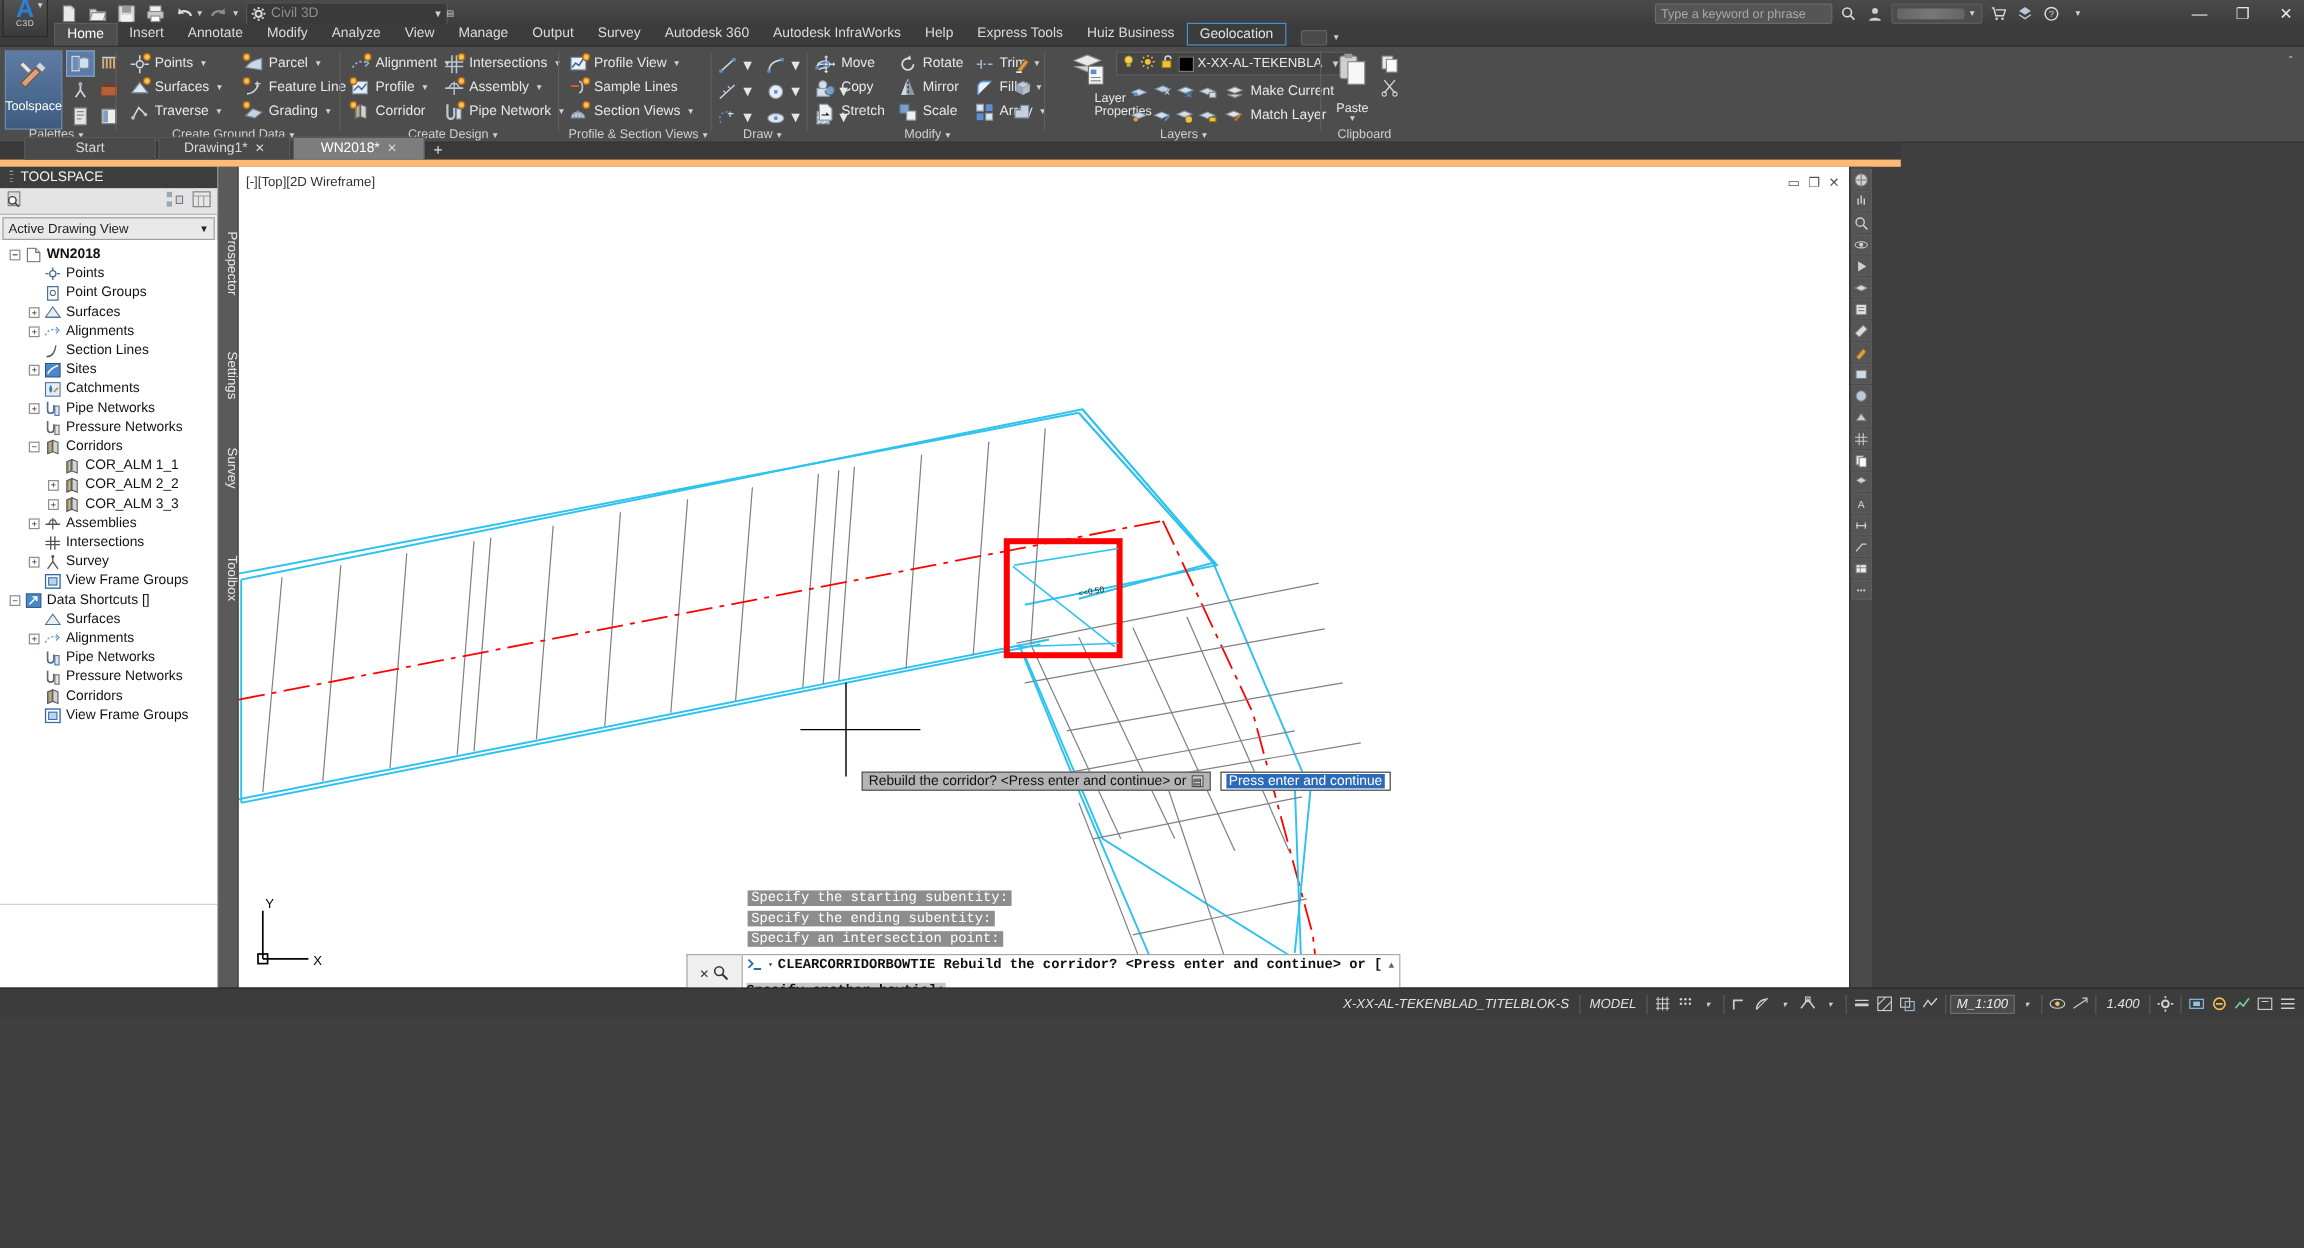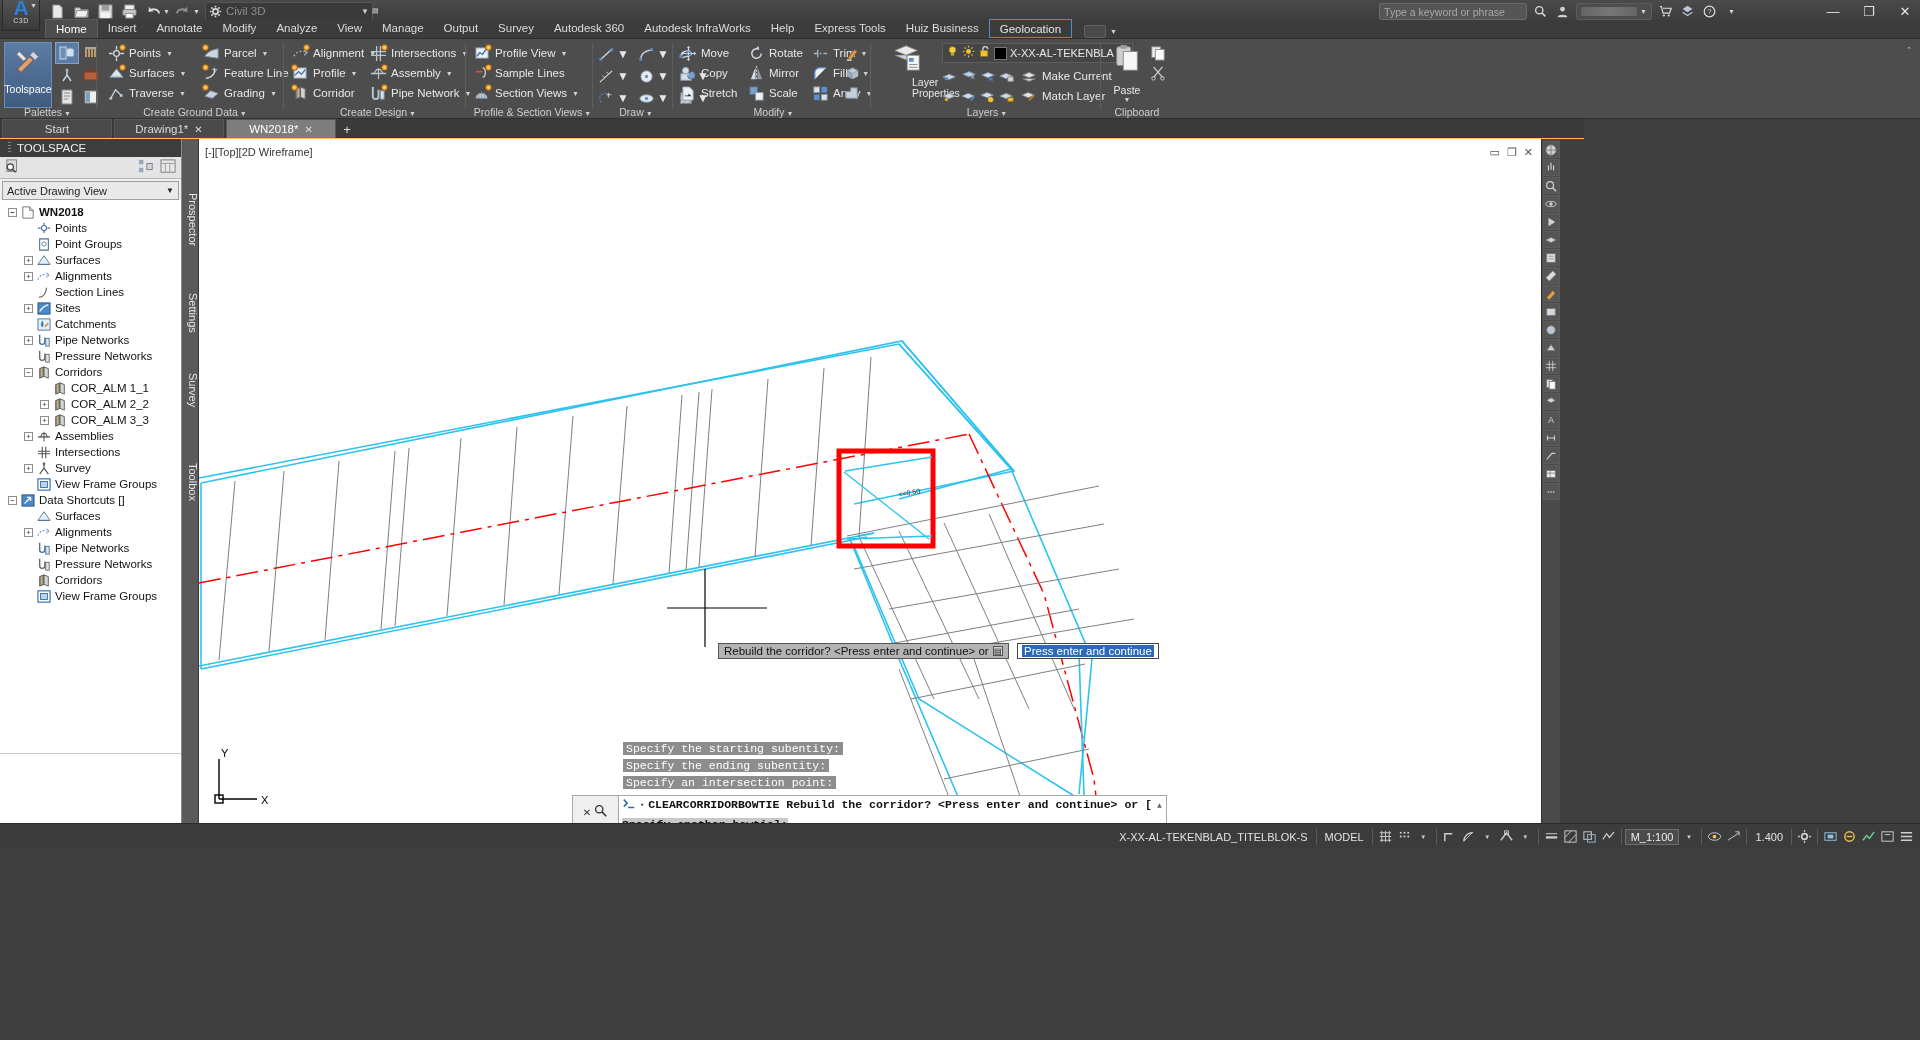--- a/index.html
+++ b/index.html
@@ -123,22 +123,22 @@
   .swatch { width:13px;height:13px;background:#000; border:1px solid #777;}
   .lname { font-size:11px; color:#e9e9e9; width:108px; overflow:hidden; white-space:nowrap;}
   .lcar { font-size:8px; color:#d0d0d0;}
 
   .paste-btn { position:absolute; left:6px; top:4px; width:38px; height:60px; display:flex; flex-direction:column; align-items:center;}
   .paste-btn .cap { font-size:10.5px; color:#e8e8e8; margin-top:11px;}
 
   
   .filetabs {
     position:absolute; top:119px; left:0; width:1584px; height:20px;
-    background:#3a3a3a; display:flex; align-items:flex-end; padding-left:2px;
-    border-bottom:1px solid #fdba74;
+    background:#3a3a3a; display:flex; align-items:flex-end; padding-left:20px;
+    border-bottom:6px solid #fdba74;
   }
   .ftab {
     height:19px; min-width:110px; padding:0 10px; font-size:11.5px; color:#d8d8d8;
     display:flex; align-items:center; justify-content:center; gap:6px;
     background:#4a4a4a; border:1px solid #575757; border-bottom:none; margin-right:2px;
   }
   .ftab.active { background:#7d7d7d; color:#fff;}
   .ftab .x { font-size:10px; color:#d8d8d8;}
   .ftab-plus { width:18px;height:18px;display:flex;align-items:center;justify-content:center;color:#ddd;font-size:13px;}
 
@@ -231,21 +231,21 @@
     font-family:"Liberation Mono", monospace; font-size:11.5px; color:#111;
     padding:1px 3px; position:relative; line-height:16px;
   }
   .cmd-hist { color:#111; white-space:nowrap;font-weight:bold;}
   .cmd-scroll { position:absolute; right:2px; top:2px; width:9px; font-size:8px; color:#666; text-align:center;}
 
   
   .statusbar {
     position:absolute; top:823px; left:0; width:1920px; height:25px;
     background:#3c3c3c; border-top:1px solid #2b2b2b;
-    display:flex; align-items:center;
+    display:flex; align-items:center;font-style:italic;
   }
   .st-right { position:absolute; right:0; top:0; height:25px; display:flex; align-items:center; gap:0px; padding-right:4px;}
   .st-item { height:25px; display:flex; align-items:center; padding:0 5px; font-size:11px; color:#e2e2e2; white-space:nowrap;}
   .st-sep { width:1px; height:16px; background:#5a5a5a; margin:0 3px;}
   .st-box { border:1px solid #6d6d6d; background:#4b4b4b; padding:1px 5px; font-size:11px; color:#eee;}
   .st-ico { width:19px;height:19px; display:flex;align-items:center;justify-content:center;}
 
   .tinyc { font-size:7px; color:#d0d0d0; }
 </style>
 </head>
@@ -860,21 +860,21 @@
         <svg width="32" height="30" viewBox="0 0 34 32">
           <path d="M3 8l12-5 12 5-12 5z" fill="#eaeaea" stroke="#8a8a8a"></path>
           <path d="M3 13l12 5 12-5" fill="#d2d2d2" stroke="#8a8a8a"></path>
           <rect x="16" y="13" width="13" height="16" fill="#f5f5f5" stroke="#777"></rect>
           <rect x="18" y="16" width="5" height="4" fill="#5b8fd0"></rect>
           <path d="M18 23h9M18 26h9" stroke="#888"></path>
         </svg>
         <div style="font-size:10.5px;color:#e8e8e8;line-height:11px;margin-top:1px;margin-left:32px;">Layer Properties</div>
       </div>
 
-      <div class="layer-row" style="position:absolute;left:70px;top:4px;">
+      <div class="layer-row" style="position:absolute;left:58px;top:4px;">
         <div class="lgbox">
           <span>
             <svg width="13" height="13" viewBox="0 0 16 16">
                 <circle cx="8" cy="6" r="4" fill="#f2d24a" stroke="#a88a14"></circle>
                 <rect x="6" y="10" width="4" height="3" fill="#c9a93a"></rect>
               </svg>
           </span>
           <span>
             <svg width="13" height="13" viewBox="0 0 16 16">
                 <circle cx="8" cy="8" r="3" fill="#f2c23a"></circle>

